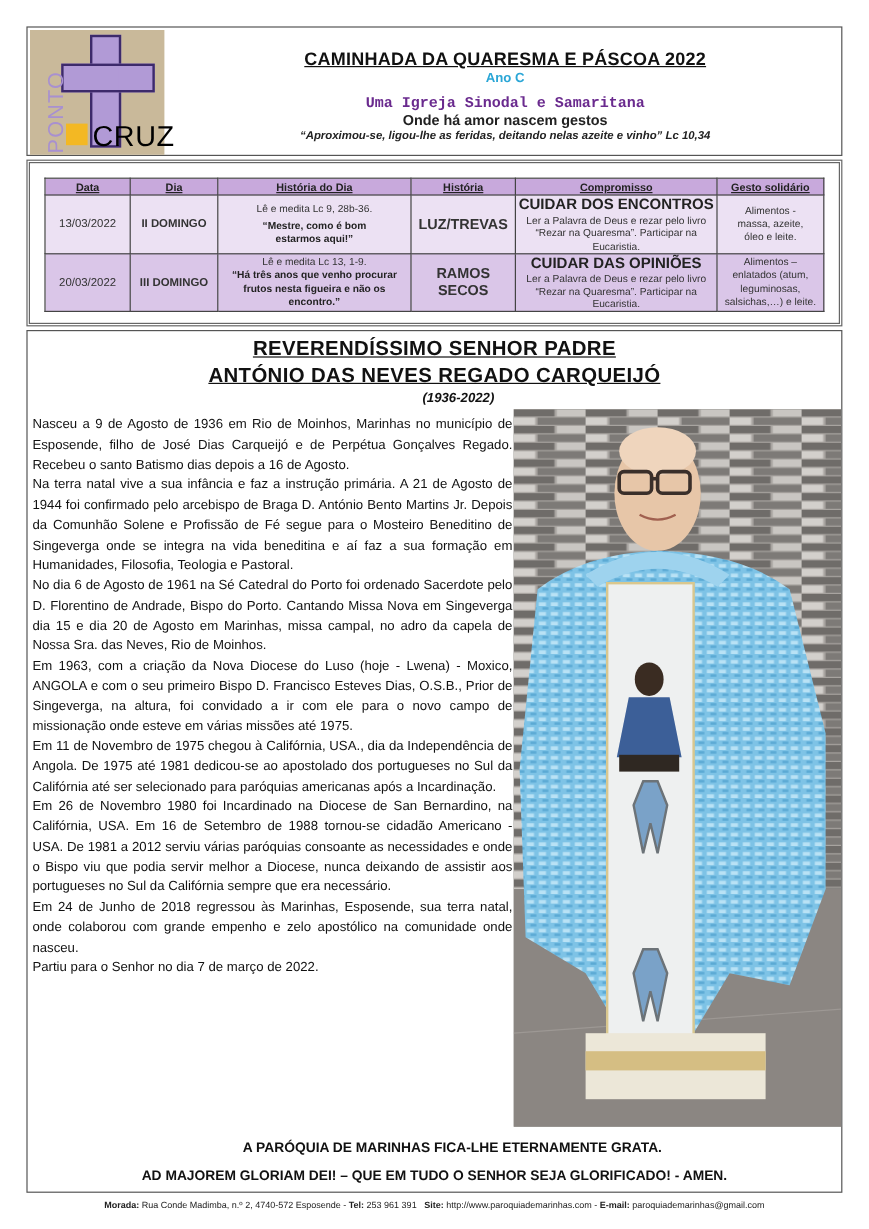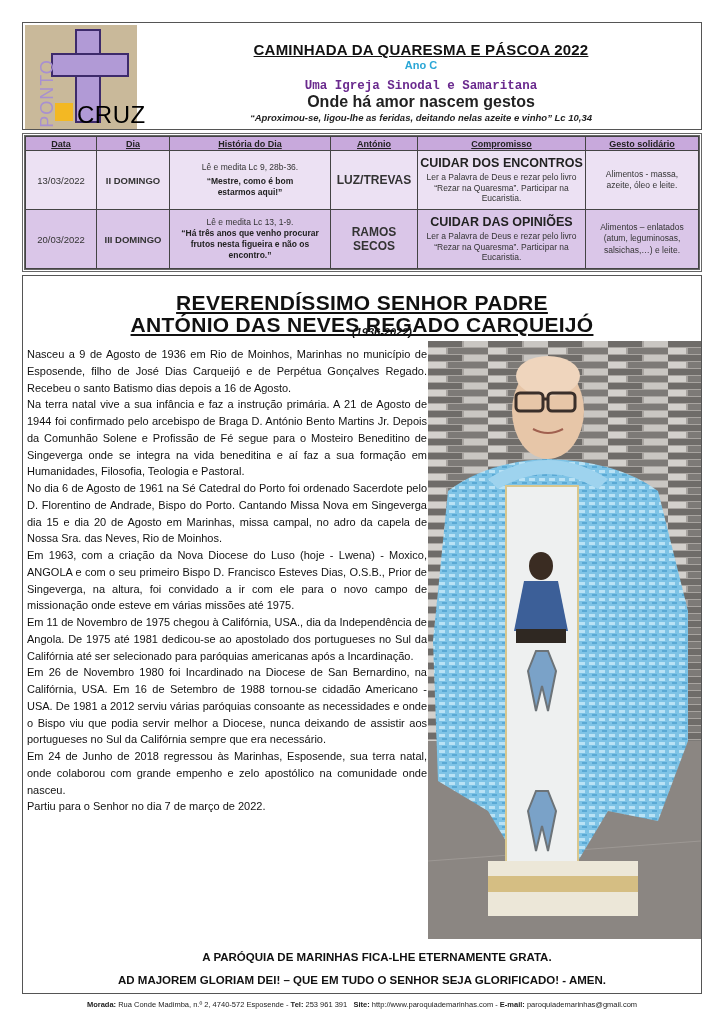--- a/index.html
+++ b/index.html
@@ -24,27 +24,27 @@
   }
   .logo .gold-square { position: absolute; left: 30px; top: 78px; width: 18px; height: 18px; background: #f3b823; }
   .logo .cruz {
     position: absolute; left: 52px; top: 76px; font-size: 24px; color: #000000; font-family: "Liberation Sans", sans-serif; letter-spacing: 0.5px;
   }
   .header-text { position: absolute; left: 118px; top: 0; width: 560px; text-align: center; }
   .h-title { font-size: 15px; font-weight: bold; text-decoration: underline; margin-top: 18px; letter-spacing: 0.2px; }
   .h-year { font-size: 11px; color: #2aa6d6; font-weight: bold; margin-top: 1px; }
   .h-quote1 { font-size: 8.5px; font-style: italic; color: #333; margin-top: 1px; margin-left: -50px; }
   .h-sub { font-size: 12.5px; color: #6a2a8e; font-weight: bold; margin-top: 8px; font-family: Liberation Mono, monospace; }
-  .h-sub2 { font-size: 16px; font-weight: bold; color: #222; }
+  .h-sub2 { font-size: 12px; font-weight: bold; color: #222; }
   .h-quote2 { font-size: 9.5px; font-style: italic; font-weight: bold; color: #222; margin-top: 1px; }
 
   
   .sched-wrap {
     position: absolute; left: 22px; top: 133px; width: 680px; height: 139px;
-    border: 3px double #666; padding: 0;
+    border: 3px double #666; padding: 12px;
   }
   table.sched { width: 100%; height: 100%; border-collapse: collapse; font-family: "Liberation Sans", sans-serif; }
   table.sched th {
     background: #c8a9dc; font-size: 9px; font-weight: bold; text-decoration: underline; color: #222;
     border: 1px solid #444; height: 14px;
   }
   table.sched td { border: 1px solid #444; text-align: center; vertical-align: middle; color: #333; }
   table.sched tr.r1 td { background: #ece1f3; }
   table.sched tr.r2 td { background: #dac6e8; }
   .c-date { width: 71px; font-size: 9.5px; }
@@ -54,21 +54,21 @@
   .c-sym { width: 87px; font-size: 12px; font-weight: bold; color: #222; }
   .c-comp { width: 168px; font-size: 8.5px; line-height: 1.25; }
   .c-comp .big { font-size: 12.5px; font-weight: bold; color: #222; display: block; }
   .c-gest { font-size: 8.5px; line-height: 1.3; }
 
   
   .main-box {
     position: absolute; left: 22px; top: 275px; width: 680px; height: 719px;
     border: 1px solid #555;
   }
-  .m-title { position: absolute; left: 0; top: 16px; width: 100%; text-align: center; font-size: 21px; font-weight: bold; text-decoration: underline; letter-spacing: 0.3px; line-height: 22px; }
+  .m-title { position: absolute; left: 0; top: 4px; width: 100%; text-align: center; font-size: 17px; font-weight: bold; text-decoration: underline; letter-spacing: 0.3px; line-height: 22px; }
   .m-years { position: absolute; left: 0; top: 50px; width: 100%; text-align: center; font-size: 11px; font-style: italic; font-weight: bold; padding-left: 40px; }
   .bio {
     position: absolute; left: 4px; top: 70px; width: 400px;
     font-size: 11px; line-height: 16.75px; text-align: justify; color: #111;
   }
   .bio p { margin: 0; }
   .photo {
     position: absolute; left: 405px; top: 65px; width: 273px; height: 598px;
     overflow: hidden; background: #8d8a86;
   }
@@ -99,21 +99,21 @@
   </div>
 </div>
 
 <div class="sched-wrap">
   <table class="sched">
     <thead>
       <tr>
         <th>Data</th>
         <th>Dia</th>
         <th>História do Dia</th>
-        <th>António</th>
+        <th>História</th>
         <th>Compromisso</th>
         <th>Gesto solidário</th>
       </tr>
     </thead>
     <tbody>
       <tr class="r1">
         <td class="c-date">13/03/2022</td>
         <td class="c-day">II DOMINGO</td>
         <td class="c-hist">
           <div style="margin-bottom:3px;">Lê e medita Lc 9, 28b-36.</div>

